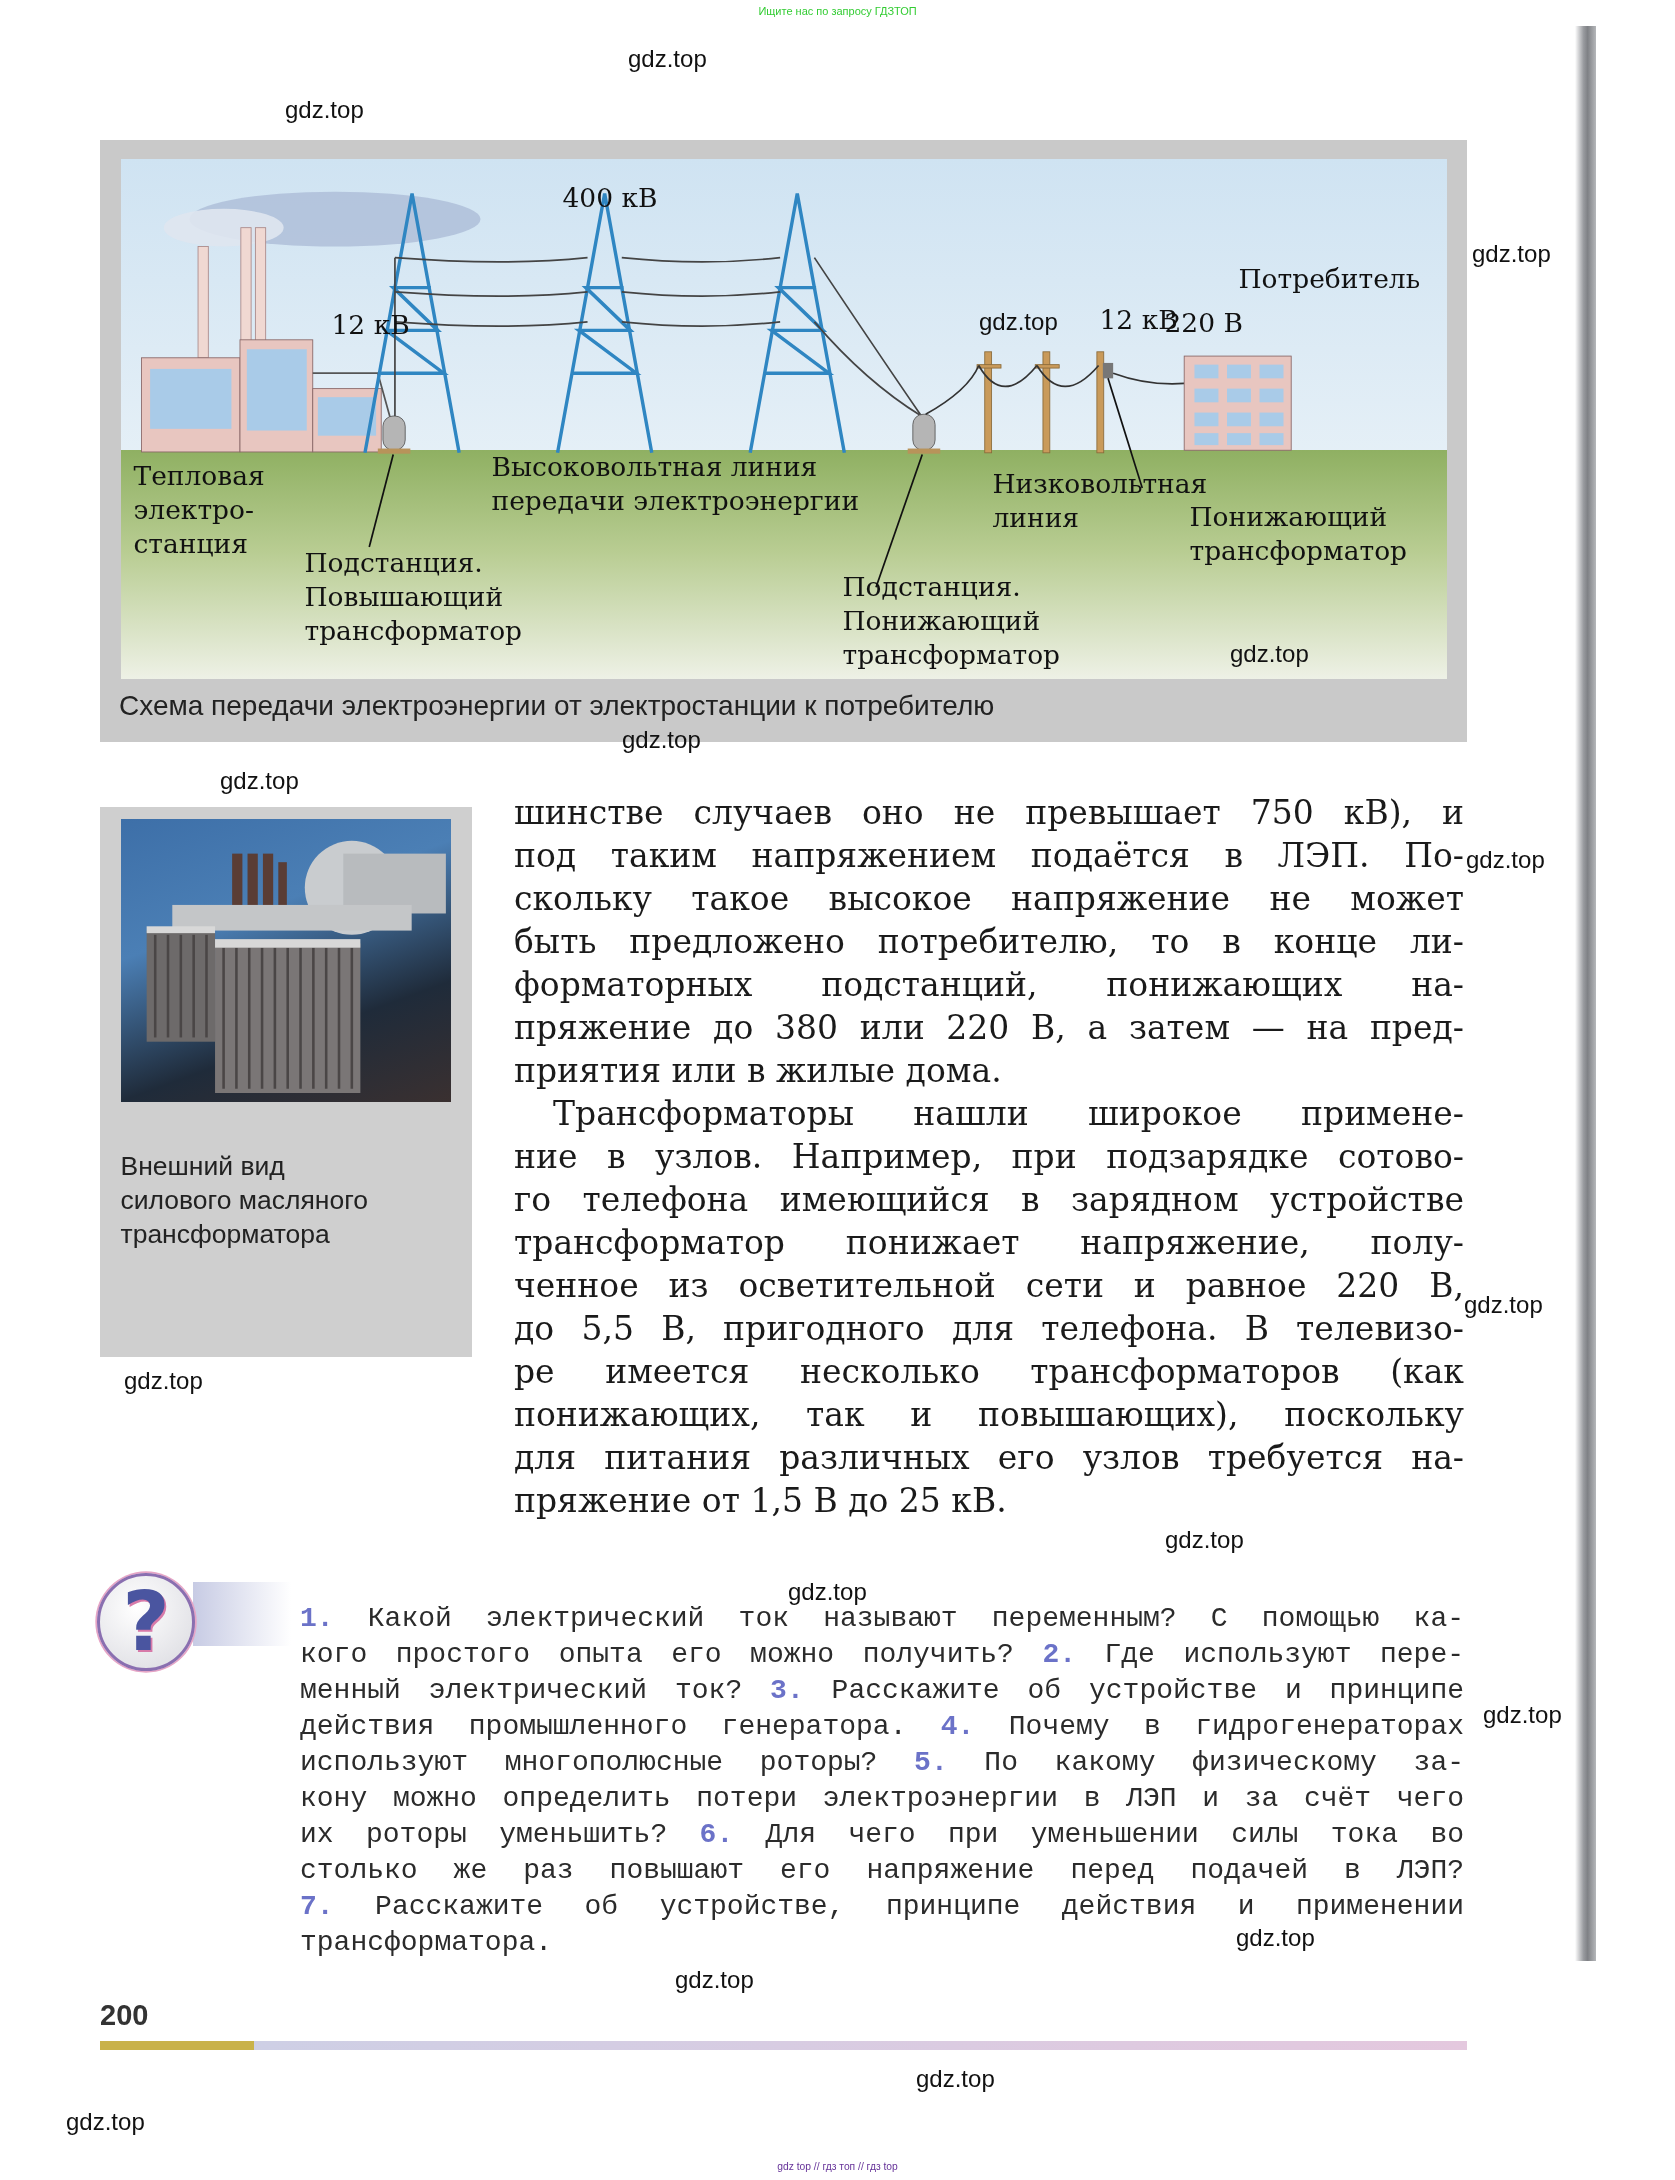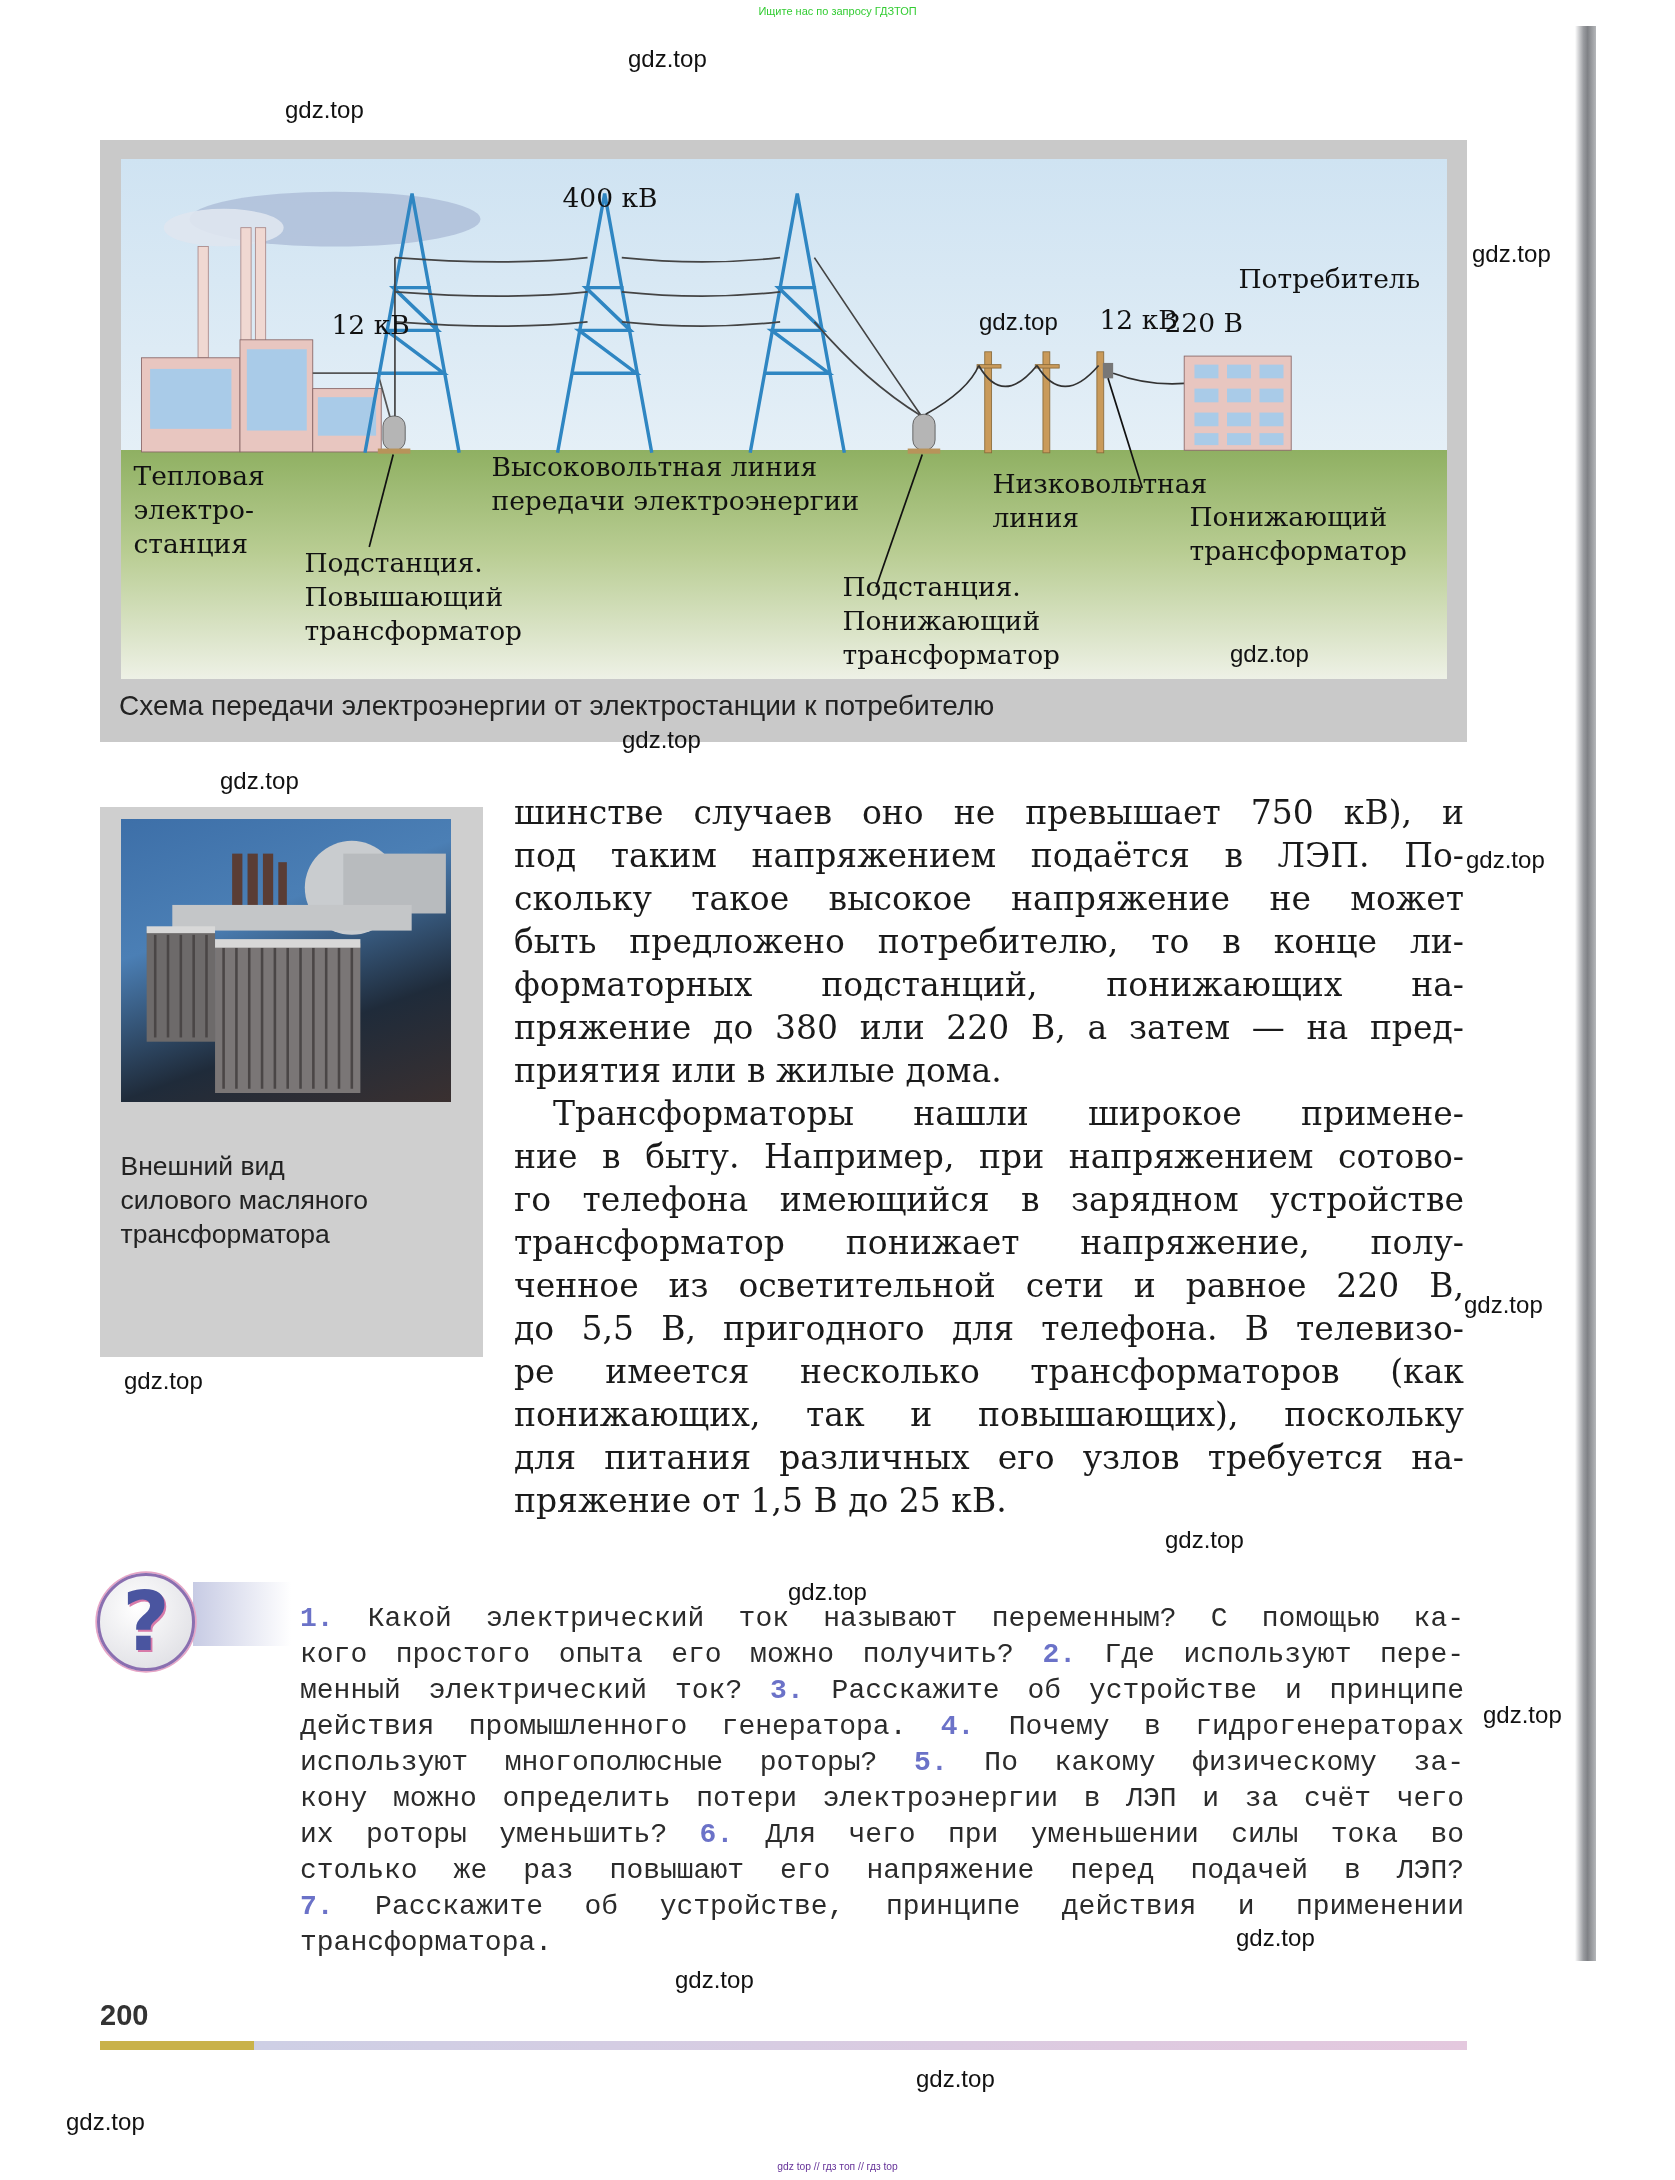--- a/index.html
+++ b/index.html
@@ -15,21 +15,21 @@
            background:linear-gradient(to right,#ffffff,#9a9ca0 40%,#7f8185 60%,#b5b7ba); }
   
   .fig { position:absolute; left:100px; top:140px; width:1367px; height:602px; background:#c9c9c9; }
   .scene { position:absolute; left:20.5px; top:19px; width:1326px; height:520px; overflow:hidden;
            background:linear-gradient(#cfe3f2 0%, #e6f0f7 60%, #f3f7fa 100%); }
   .ground { position:absolute; left:0; top:291px; width:100%; height:229px;
             background:linear-gradient(#8fb062 0%, #b9cd93 45%, #eef1e6 100%); }
   .dlabel { position:absolute; font-family:"DejaVu Serif", serif; font-size:26.5px; line-height:34px; color:#111; white-space:pre-line; }
   .caption { position:absolute; left:19px; top:550px; font-family:"Liberation Sans", sans-serif; font-size:28px; color:#222; }
   
-  .photoBox { position:absolute; left:100px; top:807px; width:372px; height:550px; background:#cfcfcf;padding-left:11px; }
+  .photoBox { position:absolute; left:100px; top:807px; width:372px; height:550px; background:#cfcfcf; }
   .photo { position:absolute; left:21.4px; top:12px; width:330px; height:283px;
            background:linear-gradient(160deg,#3d6fa8 0%, #4b7fb5 35%, #1f2b3a 70%, #3a3030 100%); overflow:hidden; }
   .photoCap { position:absolute; left:20.5px; top:342px; font-family:"Liberation Sans", sans-serif; font-size:26.5px; line-height:34px; color:#222; white-space:pre-line; }
   
   .body { position:absolute; left:514px; top:791px; width:950px; font-family:"DejaVu Serif", serif;
           font-size:33px; line-height:43px; color:#1a1a1a; }
   .body .ln { display:block; text-align:justify; text-align-last:justify; white-space:nowrap; }
   .body .ln.last { text-align-last:left; }
   .body .ln.indent { padding-left:39px; }
   
@@ -206,21 +206,21 @@
 
 <div class="body">
   <span class="ln">шинстве случаев оно не превышает 750 кВ), и</span>
   <span class="ln">под таким напряжением подаётся в ЛЭП. По-</span>
   <span class="ln">скольку такое высокое напряжение не может</span>
   <span class="ln">быть предложено потребителю, то в конце ли-</span>
   <span class="ln">форматорных подстанций, понижающих на-</span>
   <span class="ln">пряжение до 380 или 220 В, а затем — на пред-</span>
   <span class="ln last">приятия или в жилые дома.</span>
   <span class="ln indent">Трансформаторы нашли широкое примене-</span>
-  <span class="ln">ние в быту. Например, при напряжением сотово-</span>
+  <span class="ln">ние в узлов. Например, при подзарядке сотово-</span>
   <span class="ln">го телефона имеющийся в зарядном устройстве</span>
   <span class="ln">трансформатор понижает напряжение, полу-</span>
   <span class="ln">ченное из осветительной сети и равное 220 В,</span>
   <span class="ln">до 5,5 В, пригодного для телефона. В телевизо-</span>
   <span class="ln">ре имеется несколько трансформаторов (как</span>
   <span class="ln">понижающих, так и повышающих), поскольку</span>
   <span class="ln">для питания различных его узлов требуется на-</span>
   <span class="ln last">пряжение от 1,5 В до 25 кВ.</span>
 </div>
 

